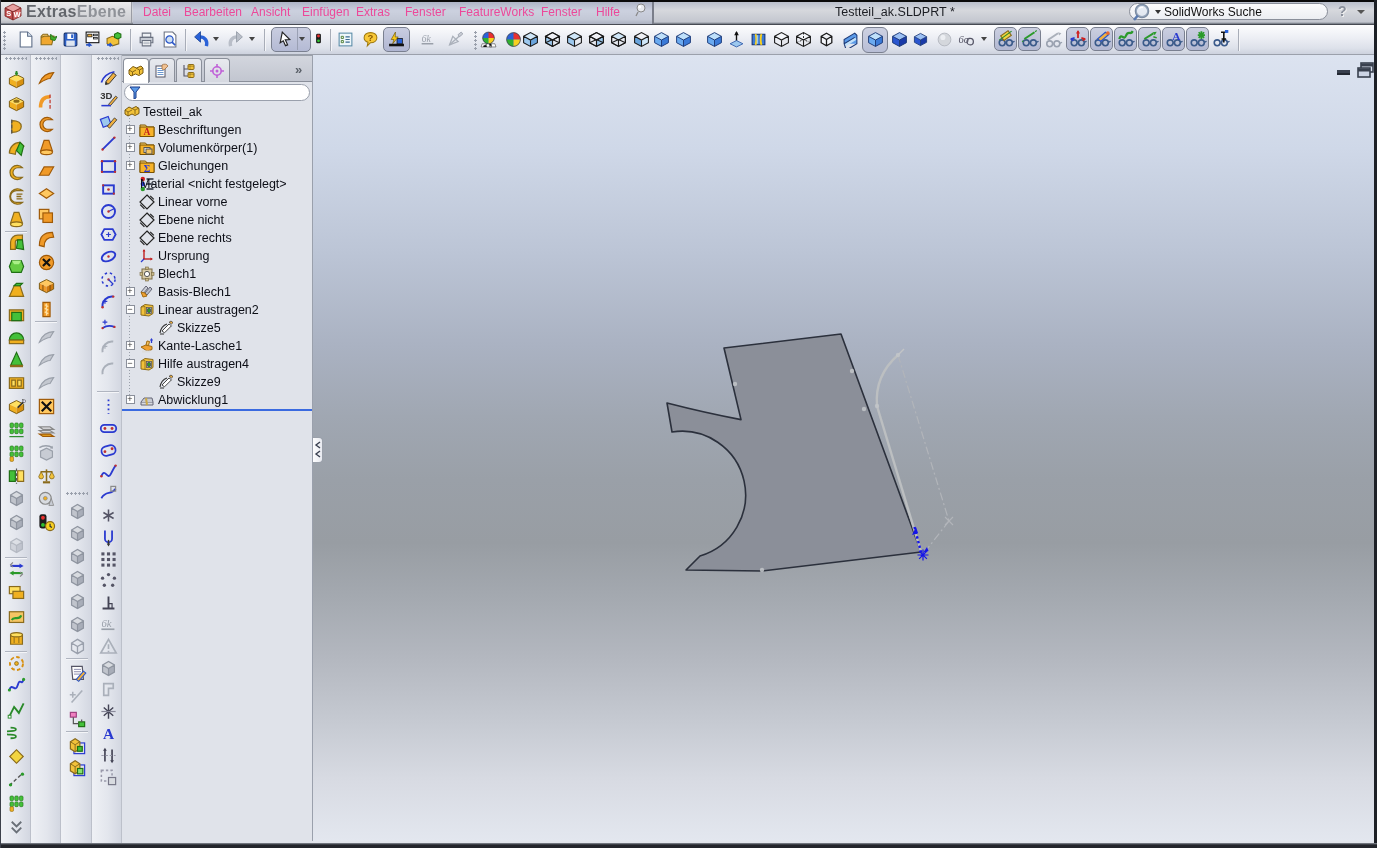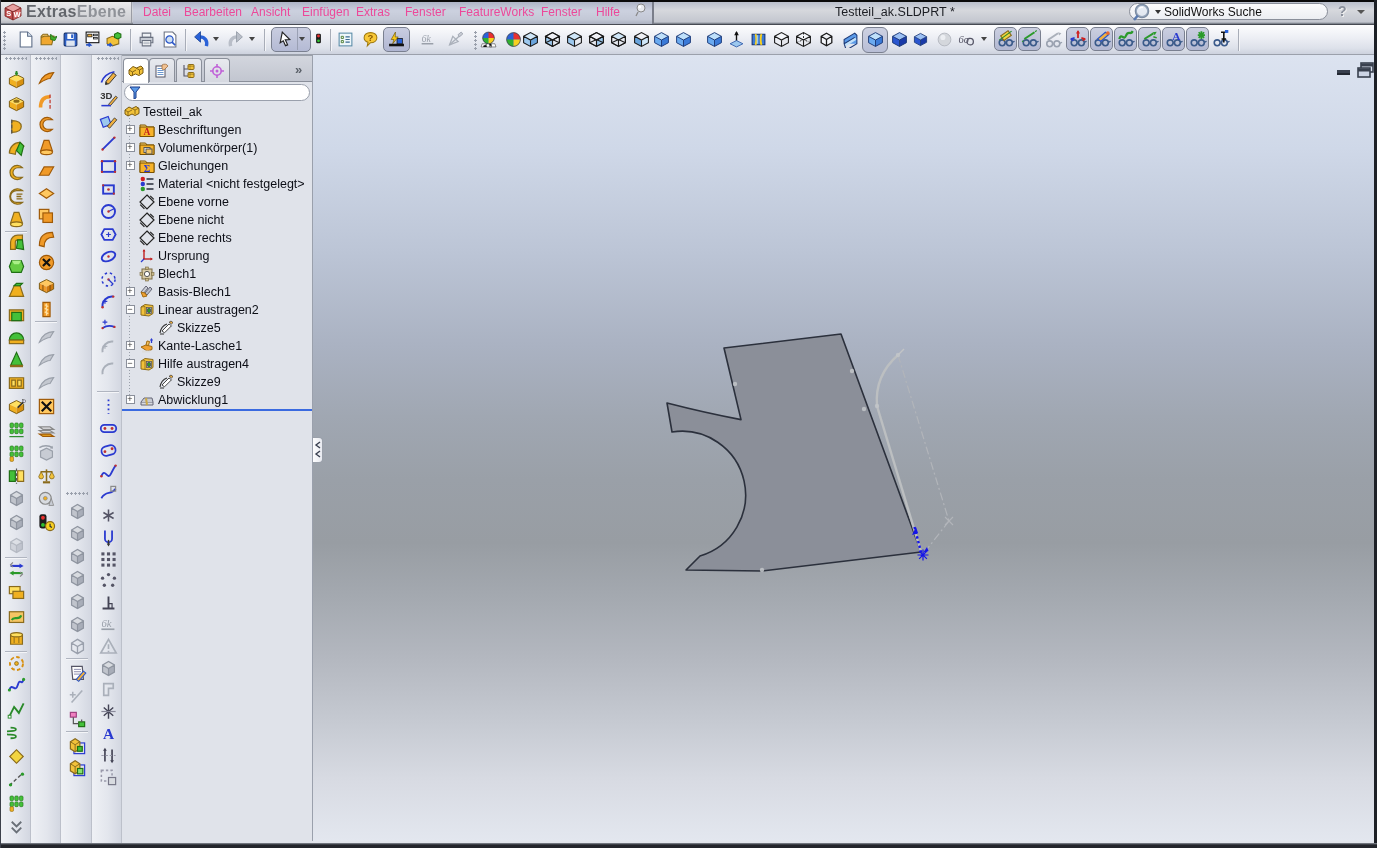--- a/index.html
+++ b/index.html
@@ -1257,28 +1257,28 @@
       </svg></div>
     <div class="tlabel" style="left:158px">Gleichungen</div>
   </div>
 <div class="trow" style="left:0;top:175px">
     <div class="ticon" style="left:139px"><svg width="16" height="16" viewBox="0 0 16 16" style="">
         <circle cx="3.8" cy="3" r="2.2" fill="#d02020"></circle>
         <circle cx="3.8" cy="8" r="2.2" fill="#2a3ad0"></circle>
         <circle cx="3.8" cy="13" r="2.2" fill="#2a9a2a"></circle>
         <path d="M7.5 3h7M7.5 8h7M7.5 13h7" stroke="#555a66" stroke-width="2"></path>
       </svg></div>
-    <div class="tlabel" style="left:158px">Material &lt;nicht festgelegt&gt;</div>
+    <div class="tlabel" style="left:140px">Material &lt;nicht festgelegt&gt;</div>
   </div>
 <div class="trow" style="left:0;top:193px">
     <div class="ticon" style="left:139px"><svg width="16" height="16" viewBox="0 0 16 16" style="">
         <path d="M8 1l7 7-7 7-7-7z" fill="none" stroke="#222" stroke-width="1.2"></path>
         <path d="M11.2 1.8L14.8 5.4M1.2 10.6l4.2 4.2" stroke="#222" stroke-width="1.2"></path>
       </svg></div>
-    <div class="tlabel" style="left:158px">Ebene vorne</div>
+    <div class="tlabel" style="left:158px">Linear vorne</div>
   </div>
 <div class="trow" style="left:0;top:211px">
     <div class="ticon" style="left:139px"><svg width="16" height="16" viewBox="0 0 16 16" style="">
         <path d="M8 1l7 7-7 7-7-7z" fill="none" stroke="#222" stroke-width="1.2"></path>
         <path d="M11.2 1.8L14.8 5.4M1.2 10.6l4.2 4.2" stroke="#222" stroke-width="1.2"></path>
       </svg></div>
     <div class="tlabel" style="left:158px">Ebene nicht</div>
   </div>
 <div class="trow" style="left:0;top:229px">
     <div class="ticon" style="left:139px"><svg width="16" height="16" viewBox="0 0 16 16" style="">

